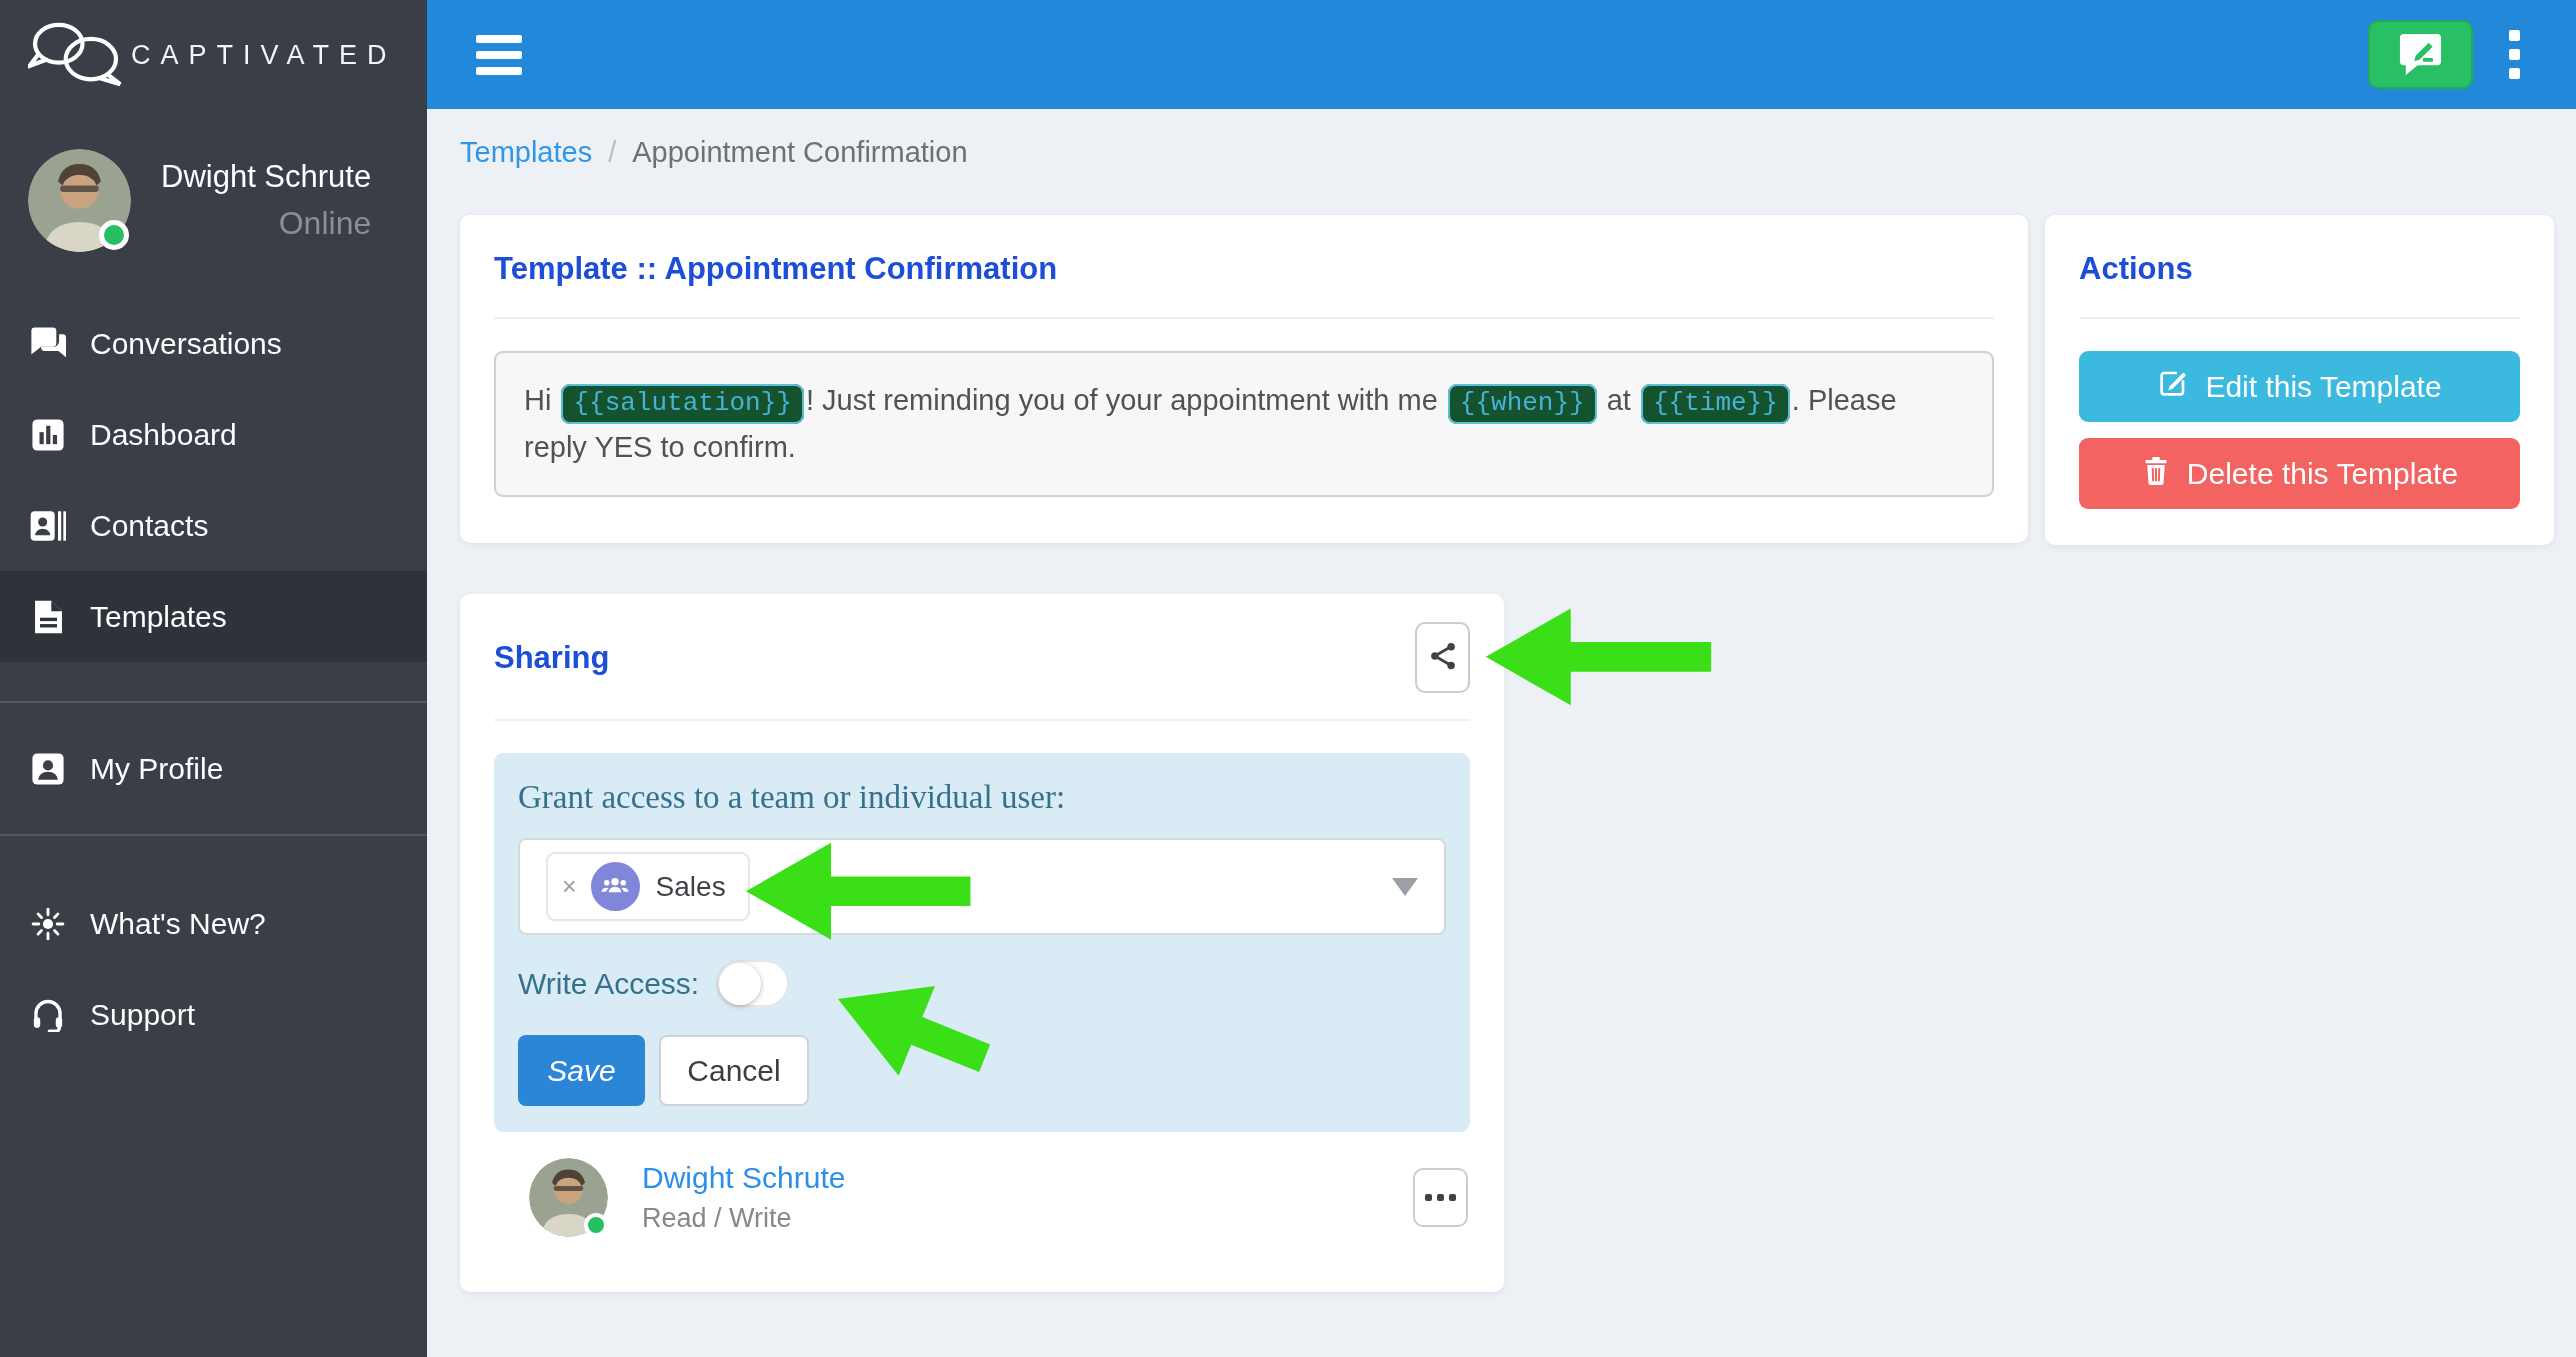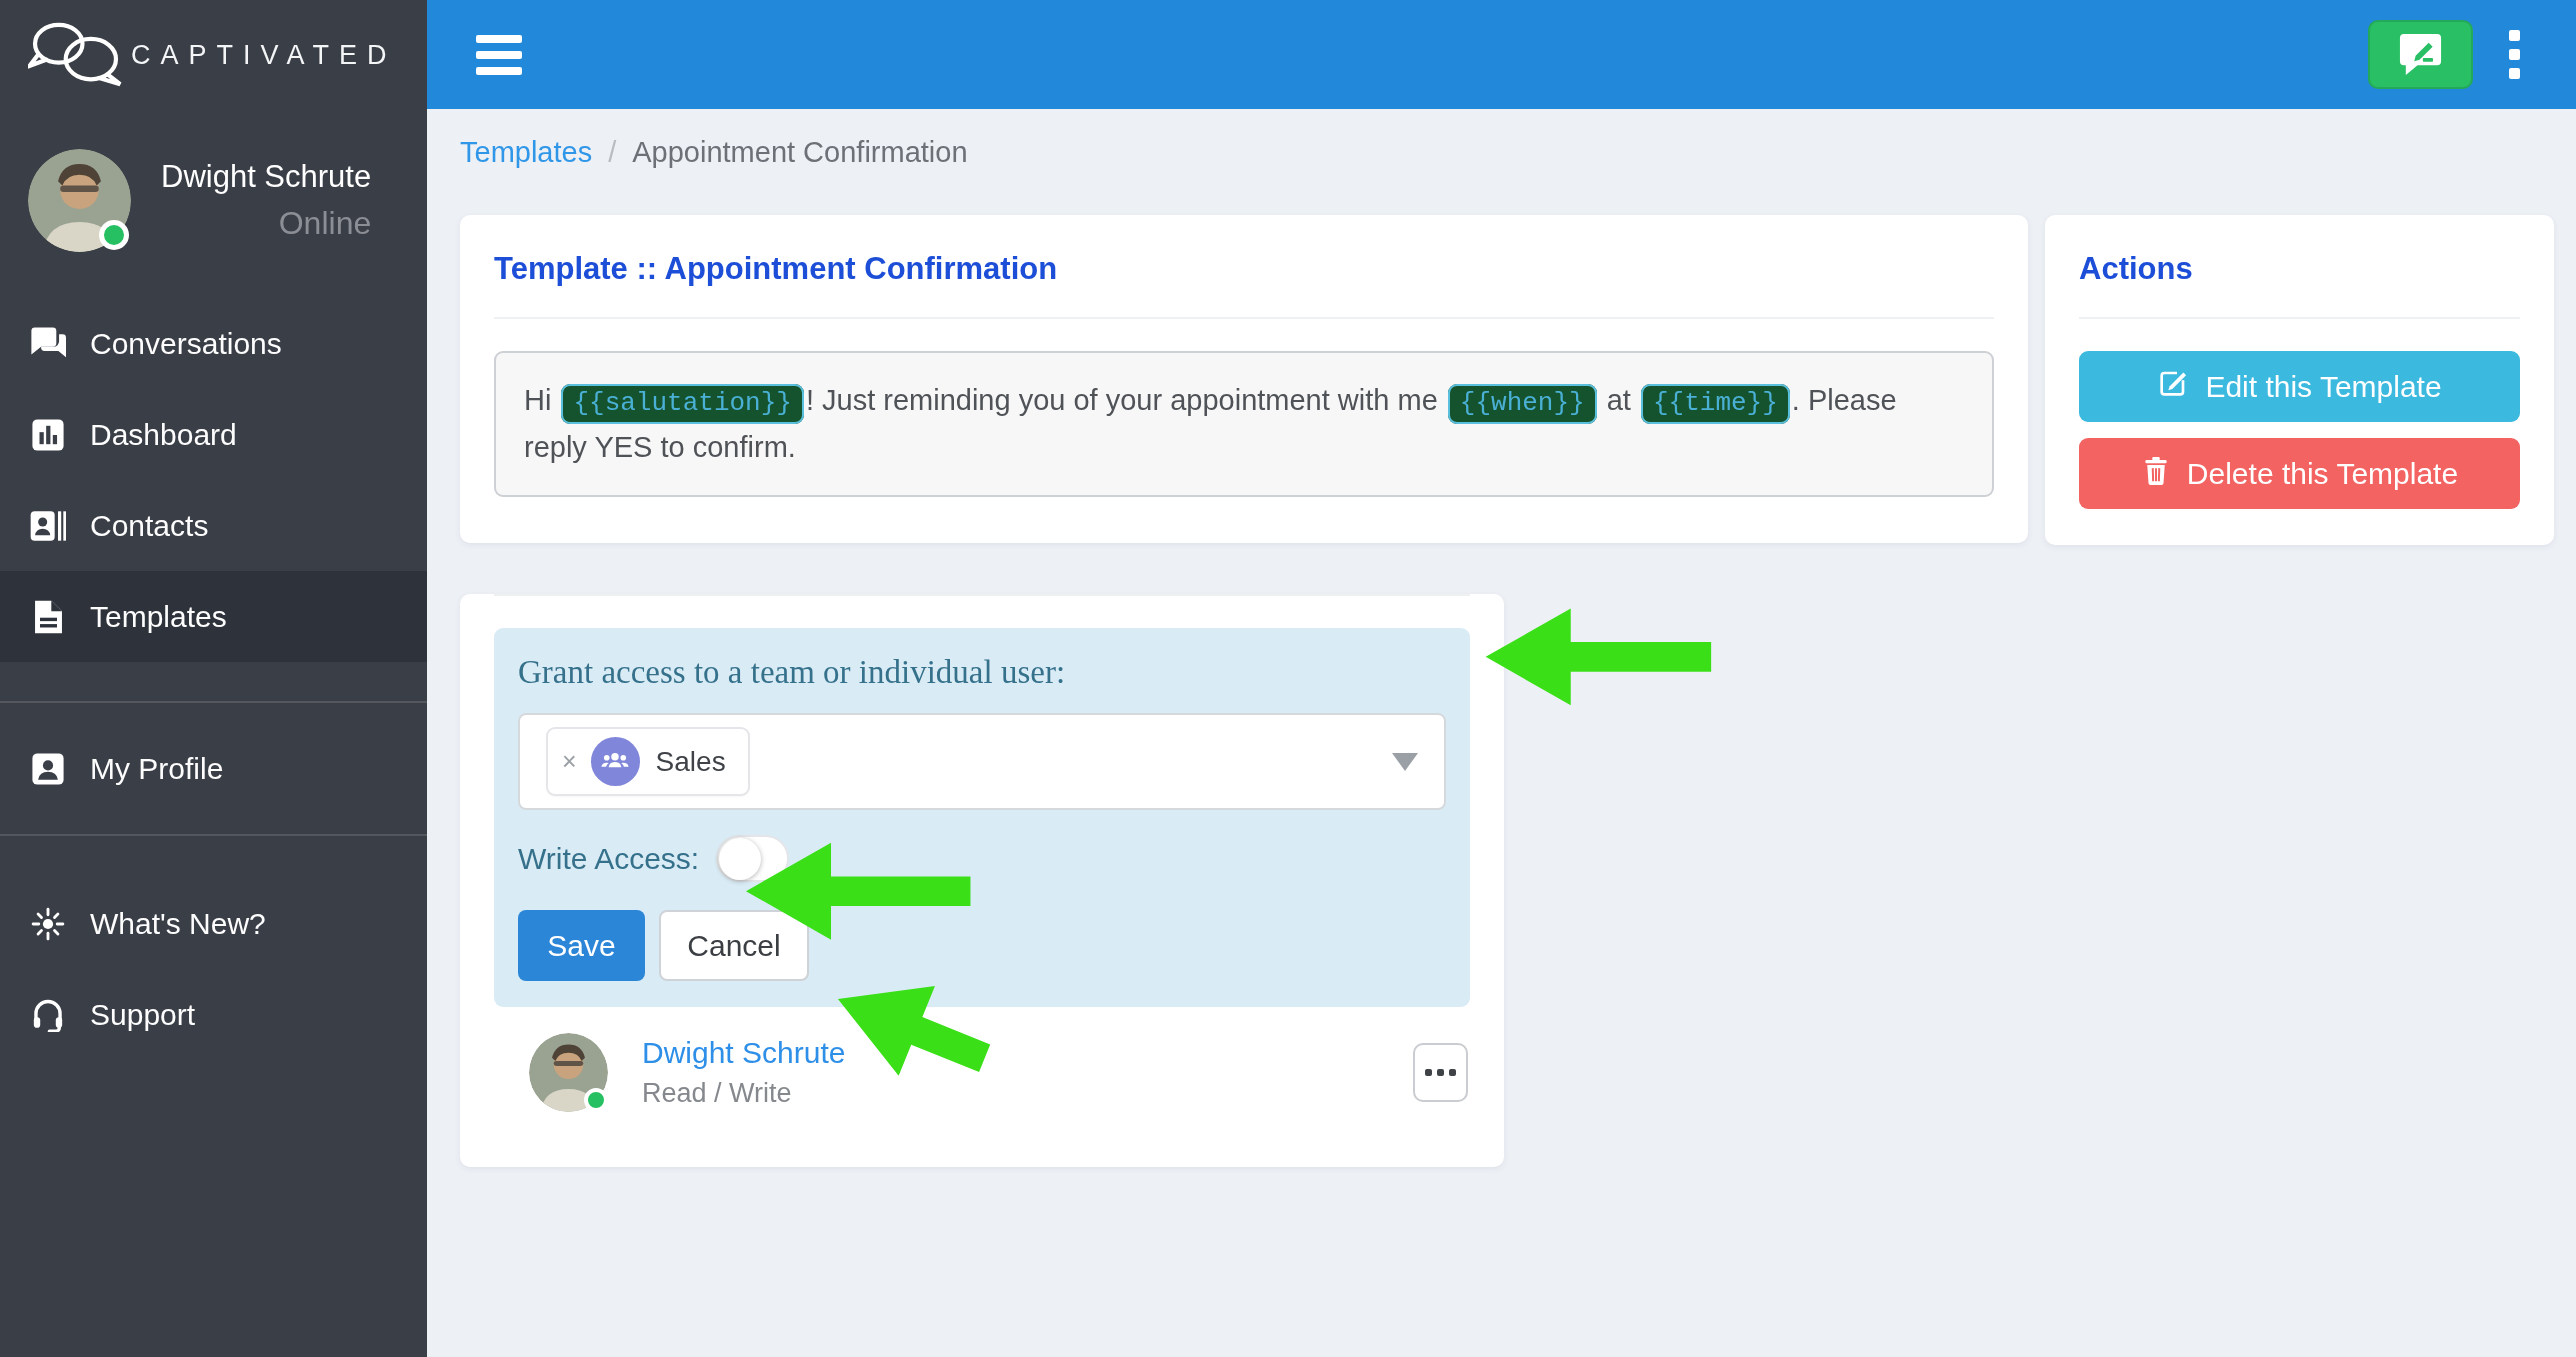--- a/index.html
+++ b/index.html
@@ -66,21 +66,21 @@
   .chip { display:flex; align-items:center; background:#fff; border:2px solid #e4e6e9; border-radius:9px; padding:8px 22px 8px 14px; box-shadow:0 1px 2px rgba(0,0,0,.04); }
   .chip-x { font-size:25px; color:#9aa0a6; margin-right:14px; cursor:pointer; }
   .chip-avatar { width:49px; height:49px; border-radius:50%; background:#8086d9; display:flex; align-items:center; justify-content:center; margin-right:16px; }
   .chip-label { font-size:28px; color:#3f4247; }
   .select-caret { position:absolute; right:26px; top:50%; transform:translateY(-50%); width:0; height:0; border-left:13px solid transparent; border-right:13px solid transparent; border-top:18px solid #9aa0a6; }
   .write-row { display:flex; align-items:center; margin-top:25px; }
   .write-label { font-size:30px; color:#36718c; width:198px; }
   .toggle { width:73px; height:47px; border-radius:24px; background:#fff; border:2px solid #e3e5e8; position:relative; cursor:pointer; }
   .toggle-knob { position:absolute; left:1px; top:1px; width:42px; height:42px; border-radius:50%; background:#fff; box-shadow:0 1px 5px rgba(0,0,0,.3); }
   .panel-btn-row { margin-top:28px; display:flex; gap:14px; }
-  .btn-save { width:127px; height:71px; background:#2c86d8; color:#fff; border:none; border-radius:8px; font-size:30px; font-family:inherit; cursor:pointer; }
+  .btn-save { width:127px; height:71px; background:#2c86d8; color:#fff; border:none; border-radius:8px; font-size:30px; font-family:inherit; cursor:pointer;font-style:italic; }
   .btn-cancel { width:150px; height:71px; background:#fff; color:#3b3f44; border:2px solid #cfd2d6; border-radius:8px; font-size:30px; font-family:inherit; cursor:pointer; }
   .share-row { display:flex; align-items:center; margin-top:26px; padding:0 36px 0 69px; }
   .share-avatar-wrap { position:relative; width:79px; height:79px; flex:none; }
   .share-avatar-wrap .status-dot { width:24px; height:24px; border-width:4px; right:0; bottom:0; }
   .share-meta { margin-left:34px; }
   .share-name { font-size:30px; color:#2e8fe8; cursor:pointer; }
   .share-perm { font-size:27px; color:#85888c; margin-top:8px; }
   .sr-spacer { flex:1; }
   .ellipsis-btn { width:55px; height:59px; background:#fff; border:2px solid #c9ccd0; border-radius:10px; display:flex; align-items:center; justify-content:center; gap:5px; cursor:pointer; }
   .ellipsis-btn i { width:7px; height:7px; background:#3b3f44; border-radius:2px; }
@@ -287,20 +287,38 @@
                   </g>
               </svg>
             </span>
             <span>Delete this Template</span>
           </button>
         </div>
       </section>
     </div>
 
     <section class="card sharing-card">
+      <div class="sharing-head">
+        <h2 class="card-title">Sharing</h2>
+        <button class="share-btn">
+          <span>
+            <svg viewBox="0 0 24 24" width="30" height="30">
+              <g fill="#3f4247">
+                <circle cx="18.5" cy="4.5" r="3"></circle>
+                  <circle cx="5.5" cy="12" r="3"></circle>
+                  <circle cx="18.5" cy="19.5" r="3"></circle>
+              </g>
+              <g stroke="#3f4247" stroke-width="2.2">
+                  <line x1="7.5" y1="10.8" x2="16.5" y2="5.6"></line>
+                  <line x1="7.5" y1="13.2" x2="16.5" y2="18.4"></line>
+                </g>
+            </svg>
+          </span>
+        </button>
+      </div>
       <div class="card-divider"></div>
 
       <div class="grant-panel">
         <div class="grant-heading">Grant access to a team or individual user:</div>
         <div class="select-box">
           <div class="chip">
             <span class="chip-x">×</span>
             <span class="chip-avatar">
               <svg viewBox="0 0 24 24" width="32" height="32" fill="#fff">
                 <circle cx="12" cy="8" r="2.8"></circle>

